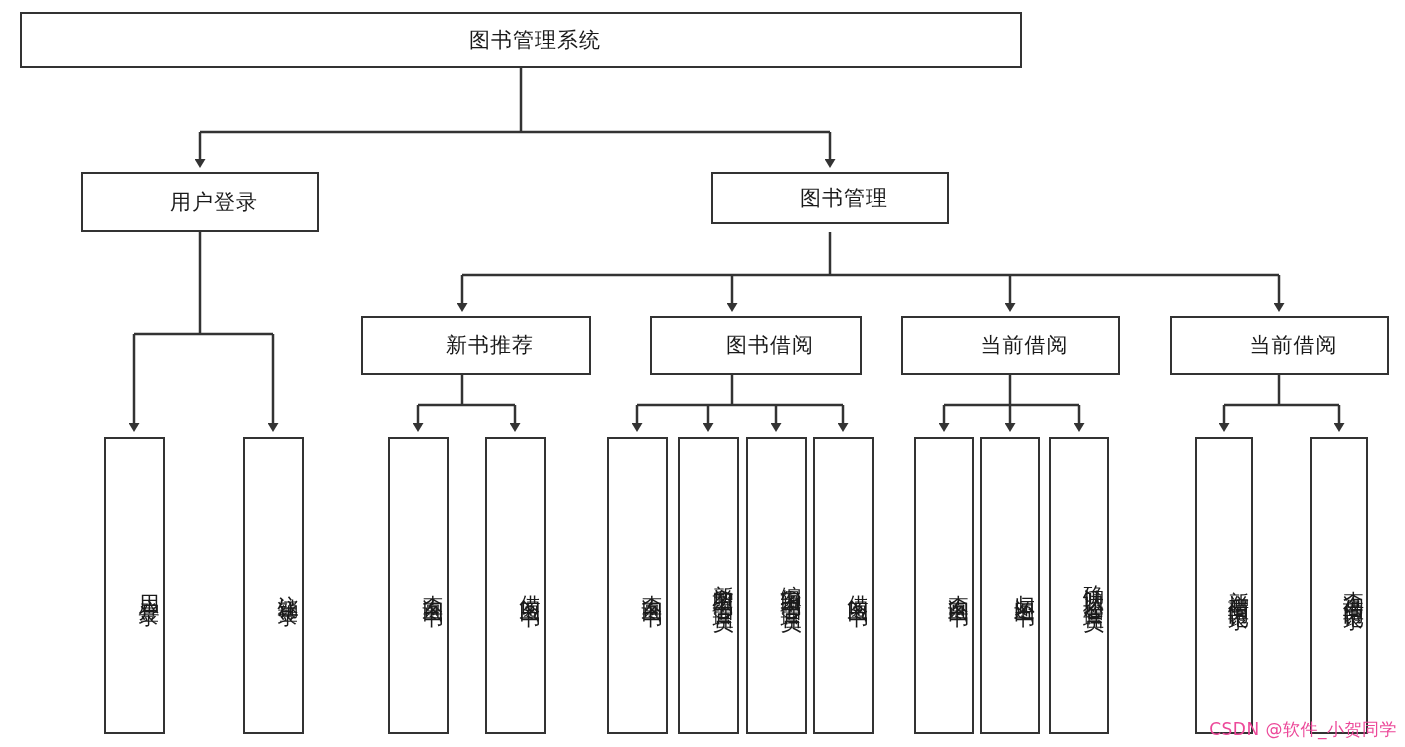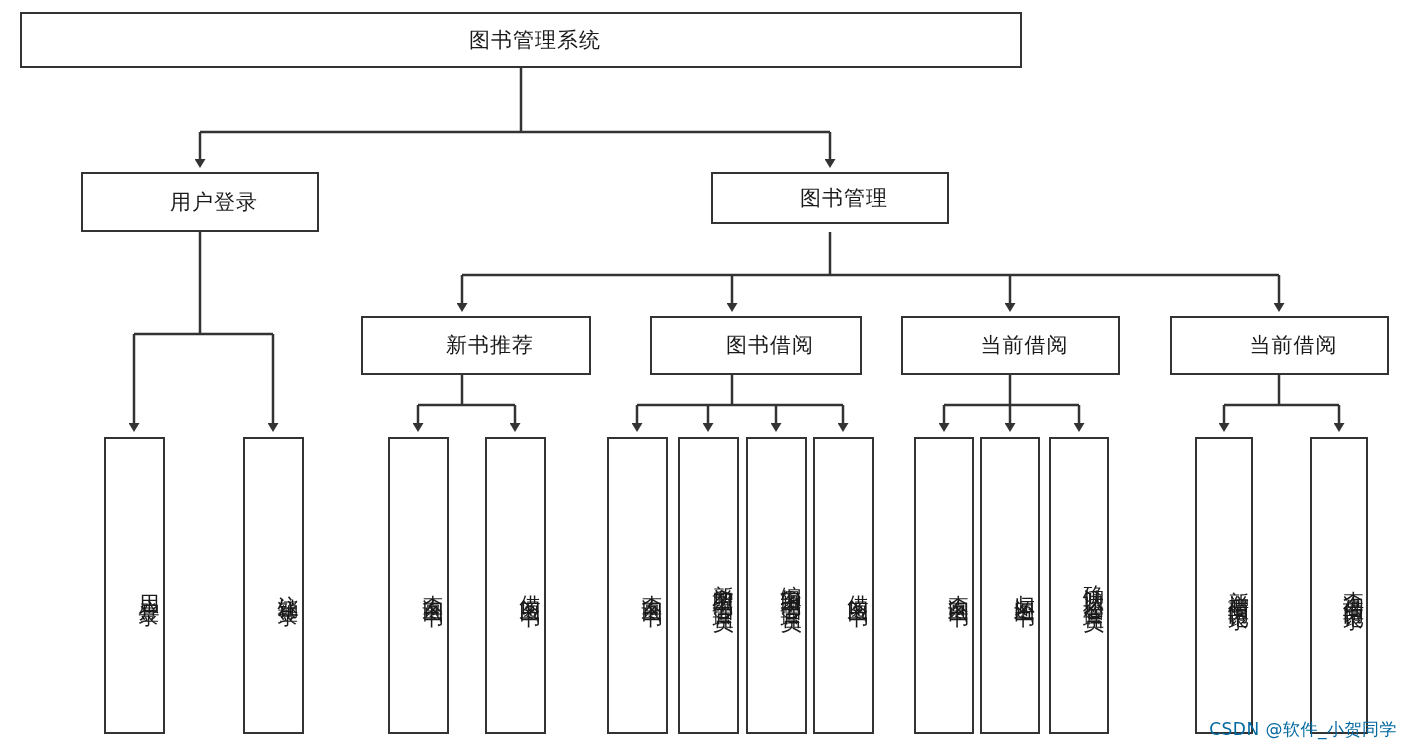--- a/index.html
+++ b/index.html
@@ -37,21 +37,21 @@
     text-orientation:upright;
     font-size:21px;
     letter-spacing:4px;
     line-height:1;
     white-space:nowrap;
   }
   #watermark{
     position:absolute;
     right:8px;bottom:6px;
     font-size:17px;
-    color:#0369a1;
+    color:#ec4899;
     letter-spacing:0.5px;
     white-space:nowrap;
     pointer-events:none;
     margin-left:32px;
   }
 </style>
 </head>
 <body>
 
 <div id="stage">

